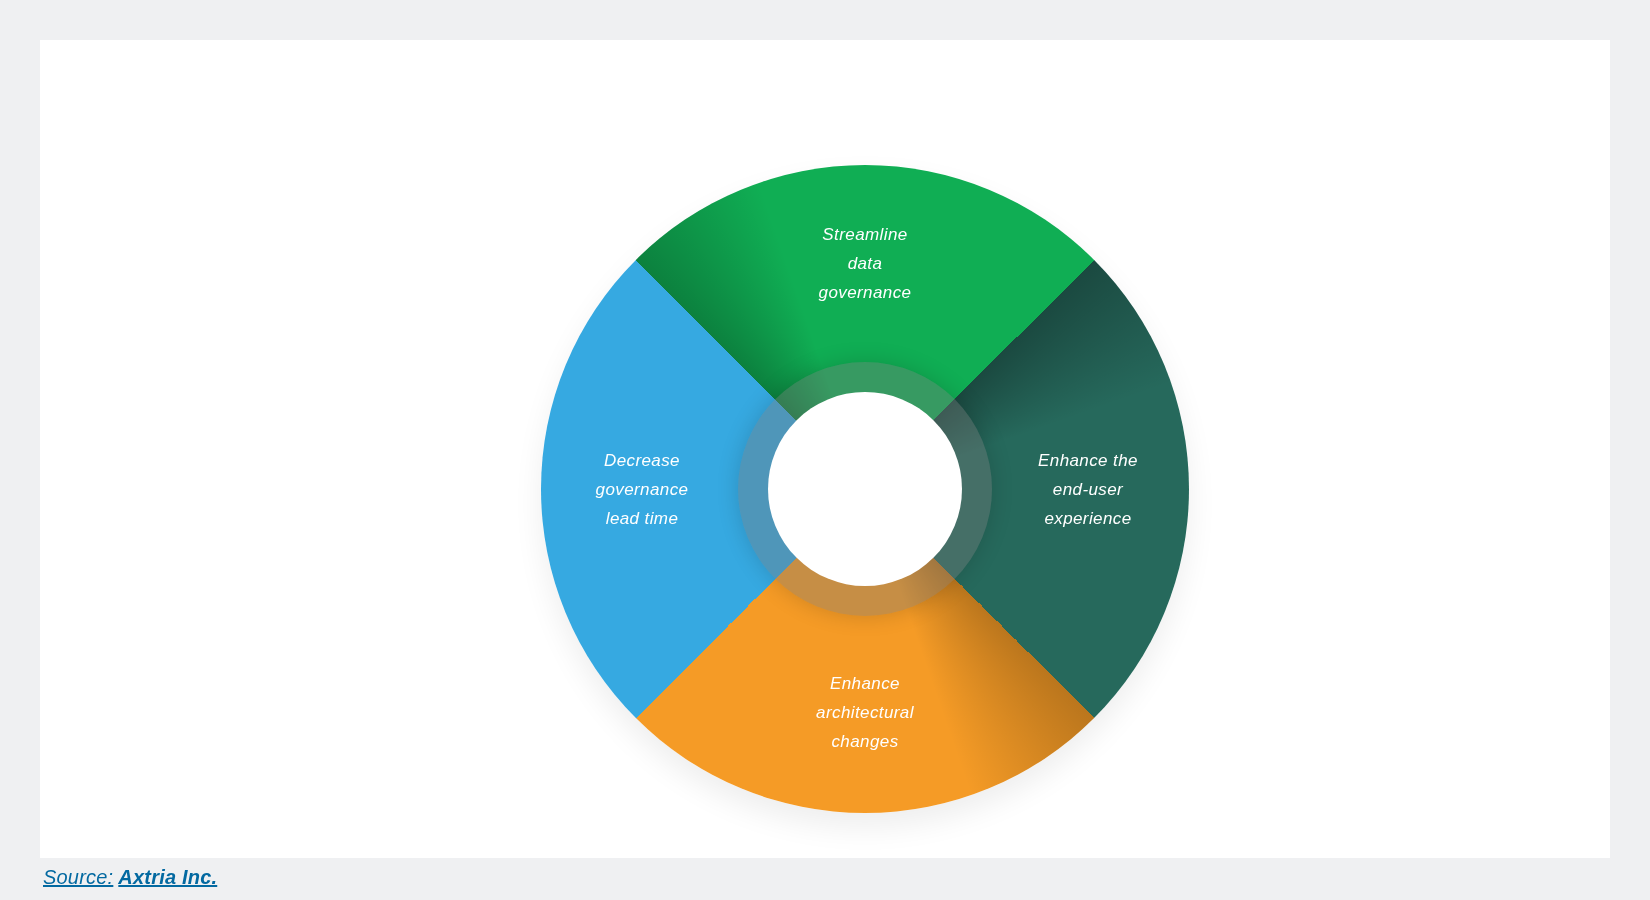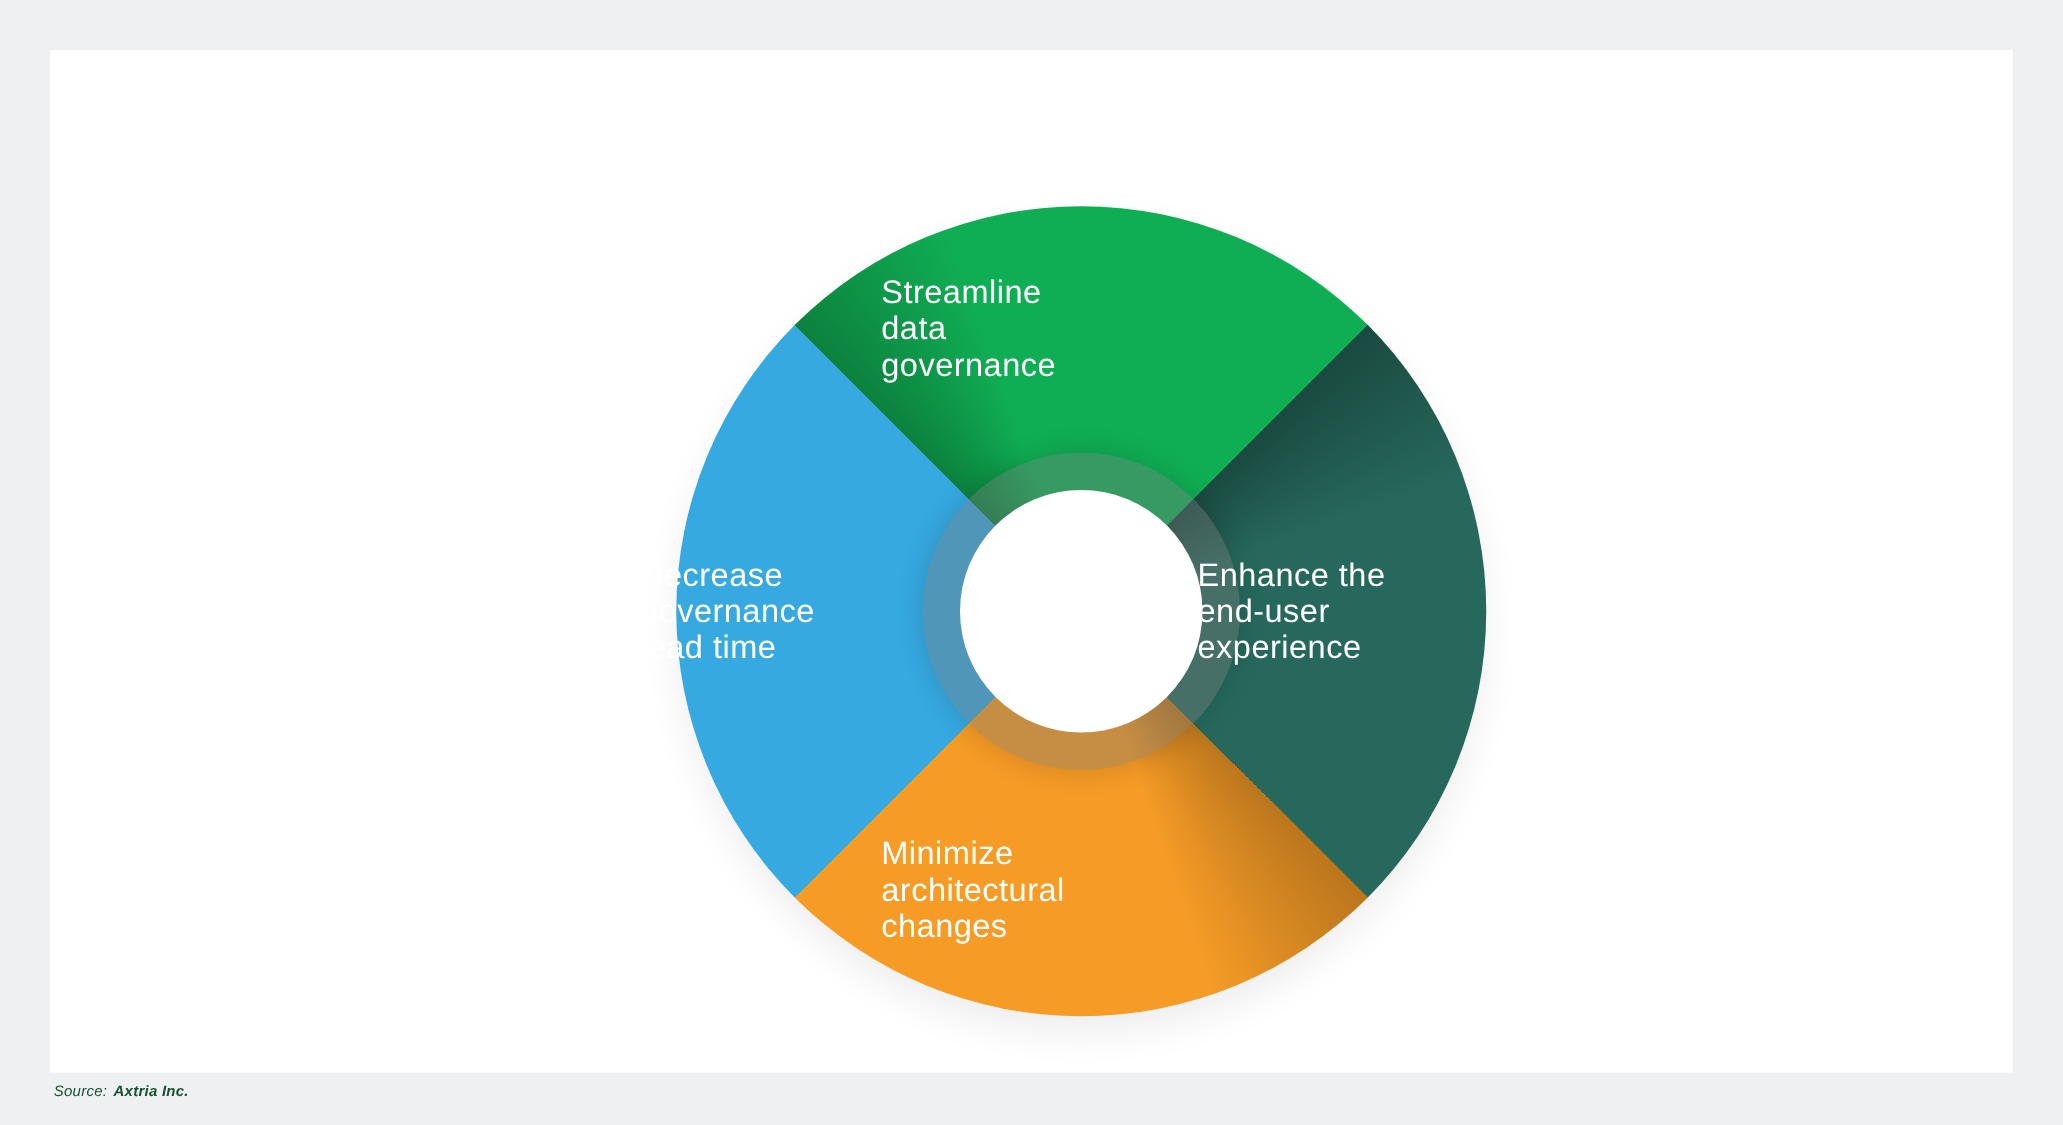--- a/index.html
+++ b/index.html
@@ -58,61 +58,64 @@
     left: 227px; top: 227px;
     width: 194px; height: 194px;
     border-radius: 50%;
     background: #ffffff;
   }
 
   .seg-label {
     position: absolute;
     transform: translate(-50%, -50%);
     width: 320px;
+    text-align: center;
     white-space: pre-line;
     color: #ffffff;
-    font-size: 26px;
+    font-size: 17px;
     line-height: 29px;
     font-weight: 500;
     letter-spacing: 0.4px;
+    font-style: italic;
   }
   .seg-label.top    { left: 324px; top:  98px; }
   .seg-label.right  { left: 547px; top: 324px; width: 260px; }
   .seg-label.bottom { left: 324px; top: 547px; }
   .seg-label.left   { left: 101px; top: 324px; width: 260px; }
 
   
   .source-line {
     position: absolute;
     left: 43px; top: 866px;
-    font-size: 12px;
+    font-size: 20px;
     font-style: italic;
-    color: #14532d;
+    color: #0369a1;
     letter-spacing: 0.2px;
+    text-decoration: underline;
   }
   .source-line .src-name { font-weight: 700; margin-left: 5px; }
 </style>
 </head>
 <body style="background: rgb(239, 240, 242);">
 
 <div class="card" style="background: rgb(255, 255, 255);">
 
   <div class="donut-wrap">
     <div class="donut"></div>
     <div class="donut-shade"></div>
     <div class="hub-ring" style="background: rgba(120, 120, 120, 0.38);"></div>
     <div class="hub-center" style="background: rgb(255, 255, 255);"></div>
 
     <div class="seg-label top" style="color: rgb(255, 255, 255);">Streamline
 data
 governance</div>
     <div class="seg-label right" style="color: rgb(255, 255, 255);">Enhance the
 end-user
 experience</div>
-    <div class="seg-label bottom" style="color: rgb(255, 255, 255);">Minimize
+    <div class="seg-label bottom" style="color: rgb(255, 255, 255);">Enhance
 architectural
 changes</div>
     <div class="seg-label left" style="color: rgb(255, 255, 255);">Decrease
 governance
 lead time</div>
   </div>
 
 </div>
 
 <div class="source-line">

